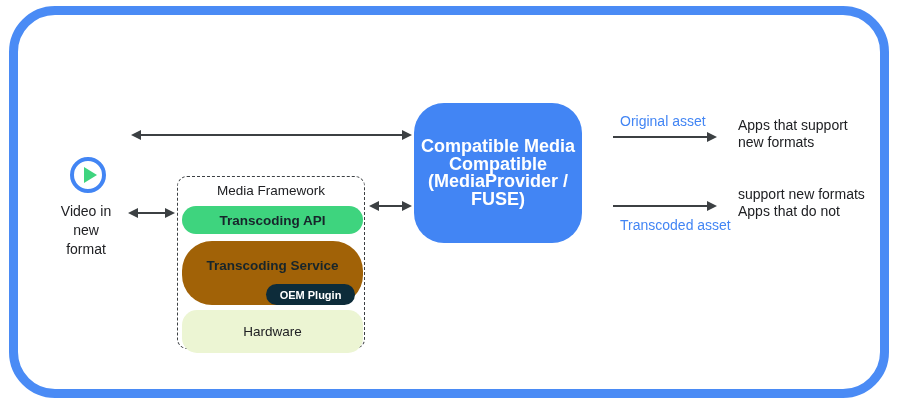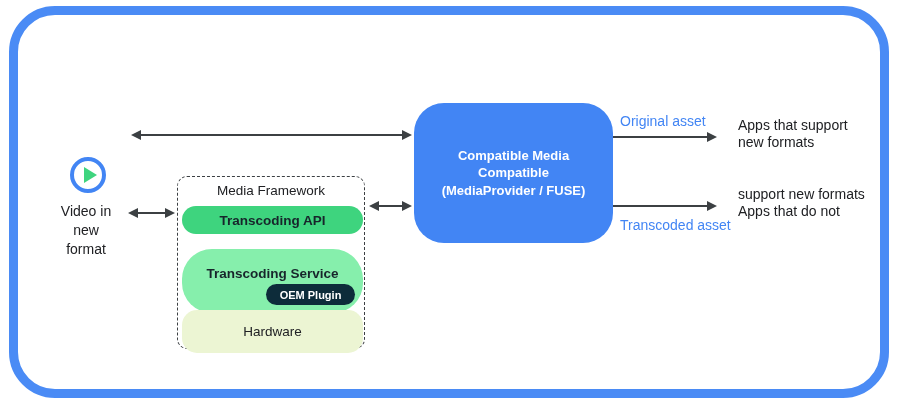--- a/index.html
+++ b/index.html
@@ -83,50 +83,49 @@
     justify-content: center;
     text-align: center;
   }
   .pill-api {
     left: 182px; top: 206px; width: 181px; height: 28px;
     border-radius: 14px; background: #3ed47e;
     font-weight: bold; font-size: 13.5px; color: #17252b;
   }
   .pill-service {
     left: 182px; top: 241px; width: 181px; height: 64px;
-    border-radius: 30px; background: #86efac;
+    border-radius: 30px; background: #a16207;
     font-weight: bold; font-size: 13.5px; color: #17252b;
     padding-bottom: 16px;
-    margin-top: 8px;
   }
   .pill-oem {
     left: 266px; top: 284px; width: 89px; height: 21px;
     border-radius: 11px; background: #0d2c3a;
     font-weight: bold; font-size: 11px; color: #ffffff;
   }
   .pill-hardware {
     left: 182px; top: 310px; width: 181px; height: 43px;
     border-radius: 15px; background: #ecf5d3;
     font-size: 13.5px; color: #202124;
   }
 
   
   .cmt-box {
     position: absolute;
     left: 414px; top: 103px;
-    width: 199px; height: 140px;
+    width: 168px; height: 140px;
     border-radius: 30px;
     background: #4285f4;
     display: flex;
     flex-direction: column;
     align-items: center;
     justify-content: center;
     color: #ffffff;
     font-weight: bold;
-    font-size: 13px;
+    font-size: 18px;
     line-height: 17.5px;
     text-align: center;
   }
 
   .flow-label {
     position: absolute;
     font-size: 14px;
     color: #4285f4;
     white-space: nowrap;
   }

